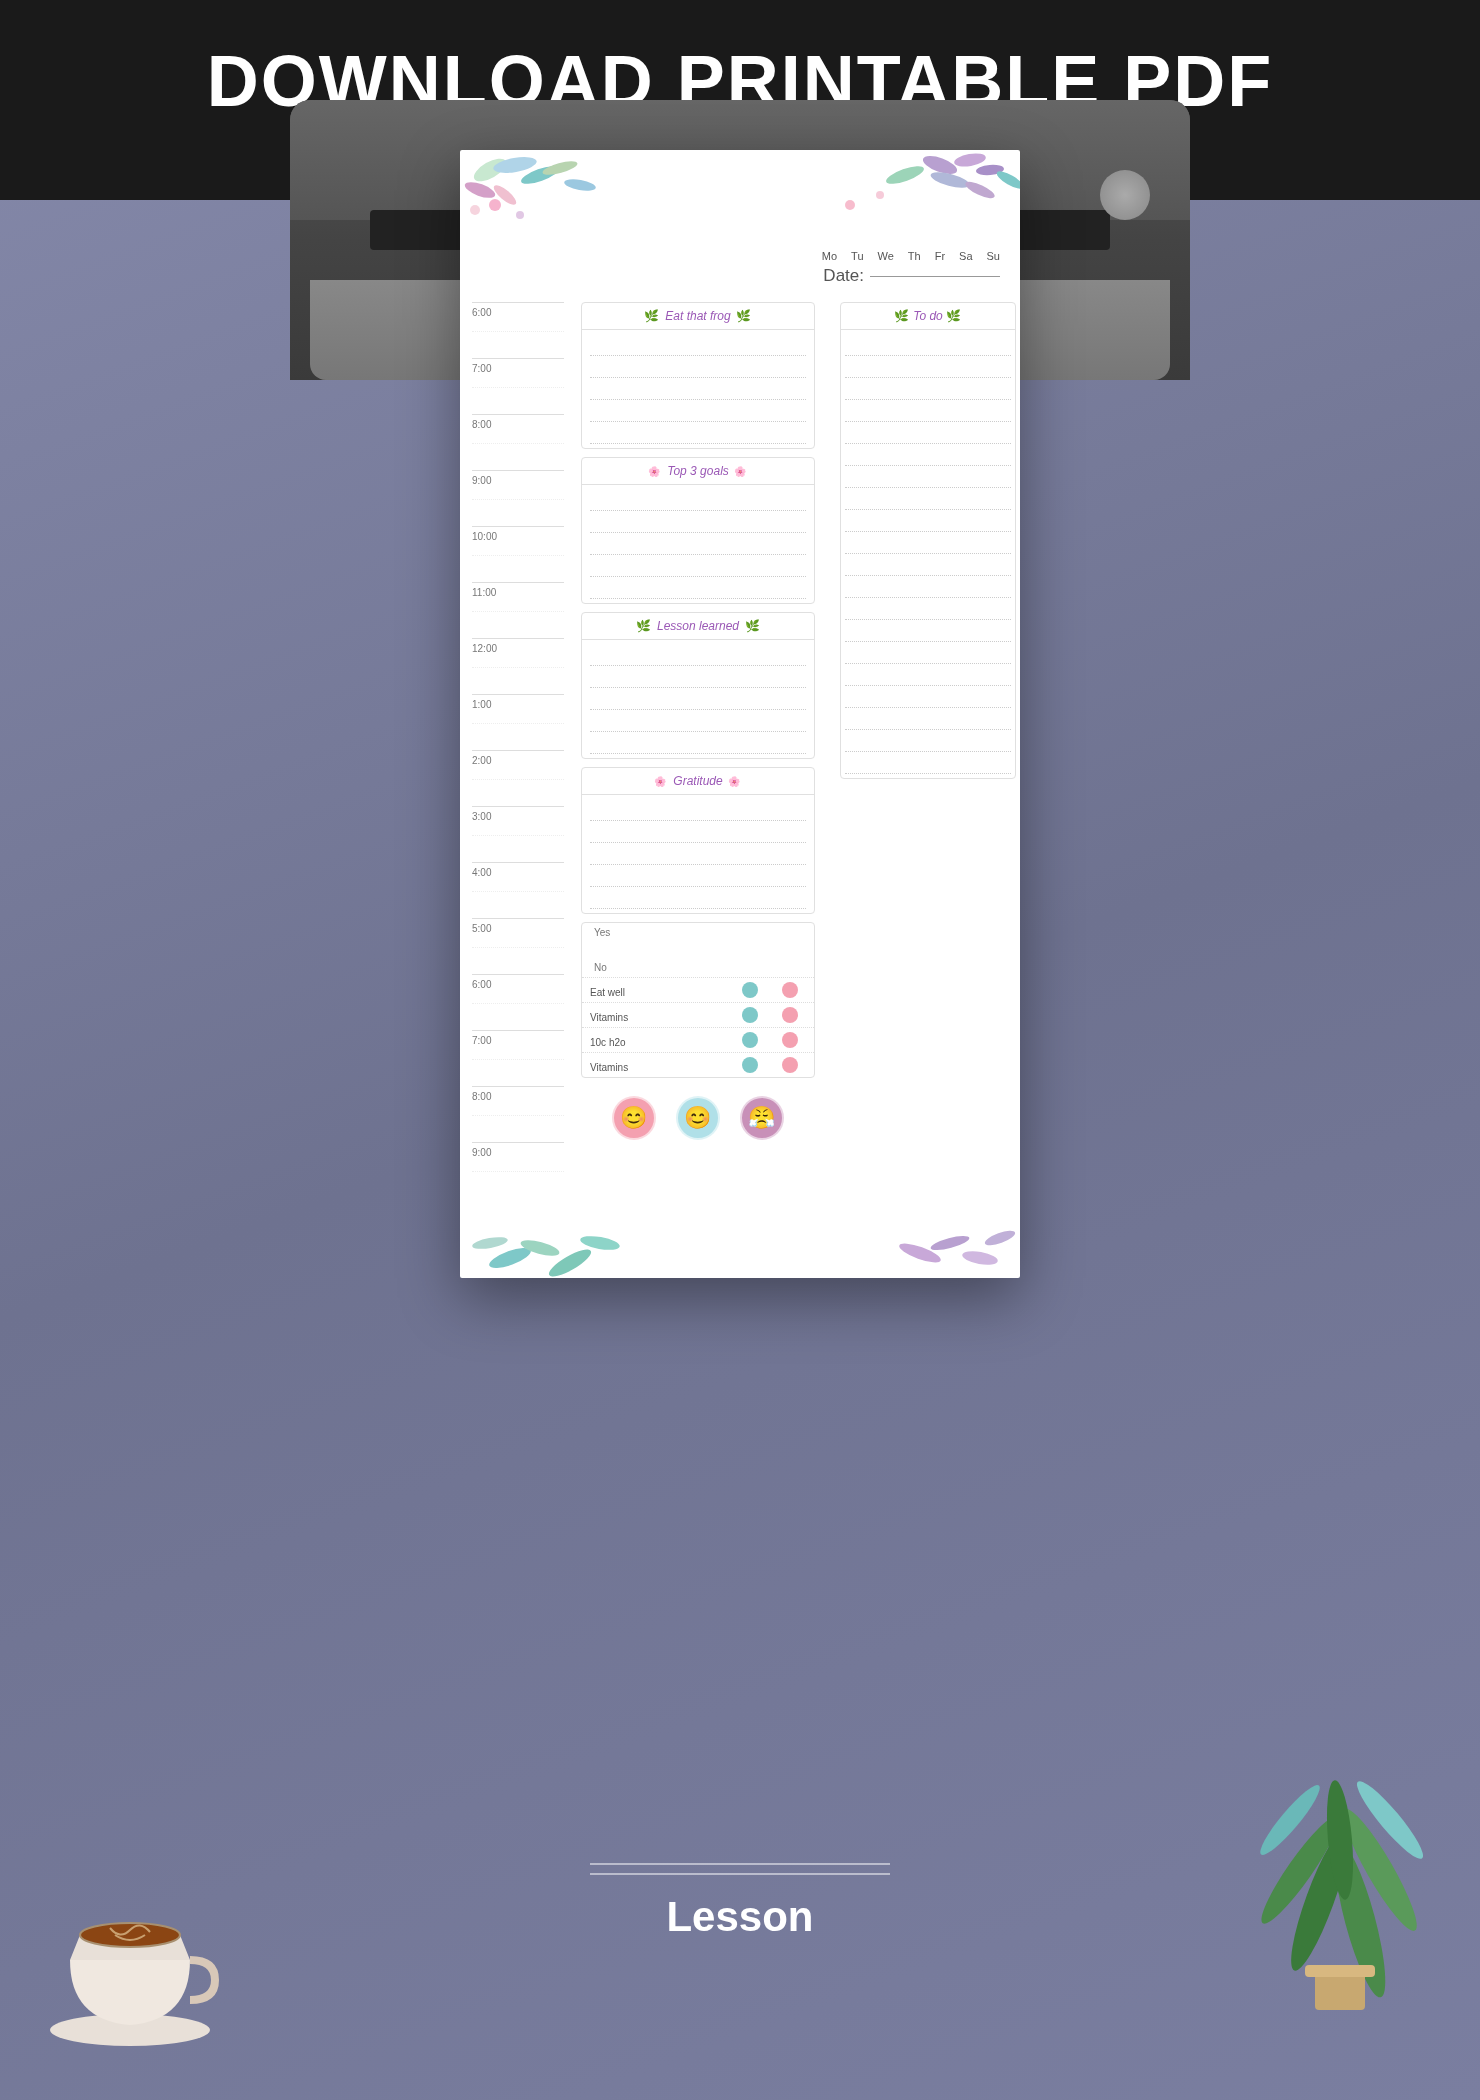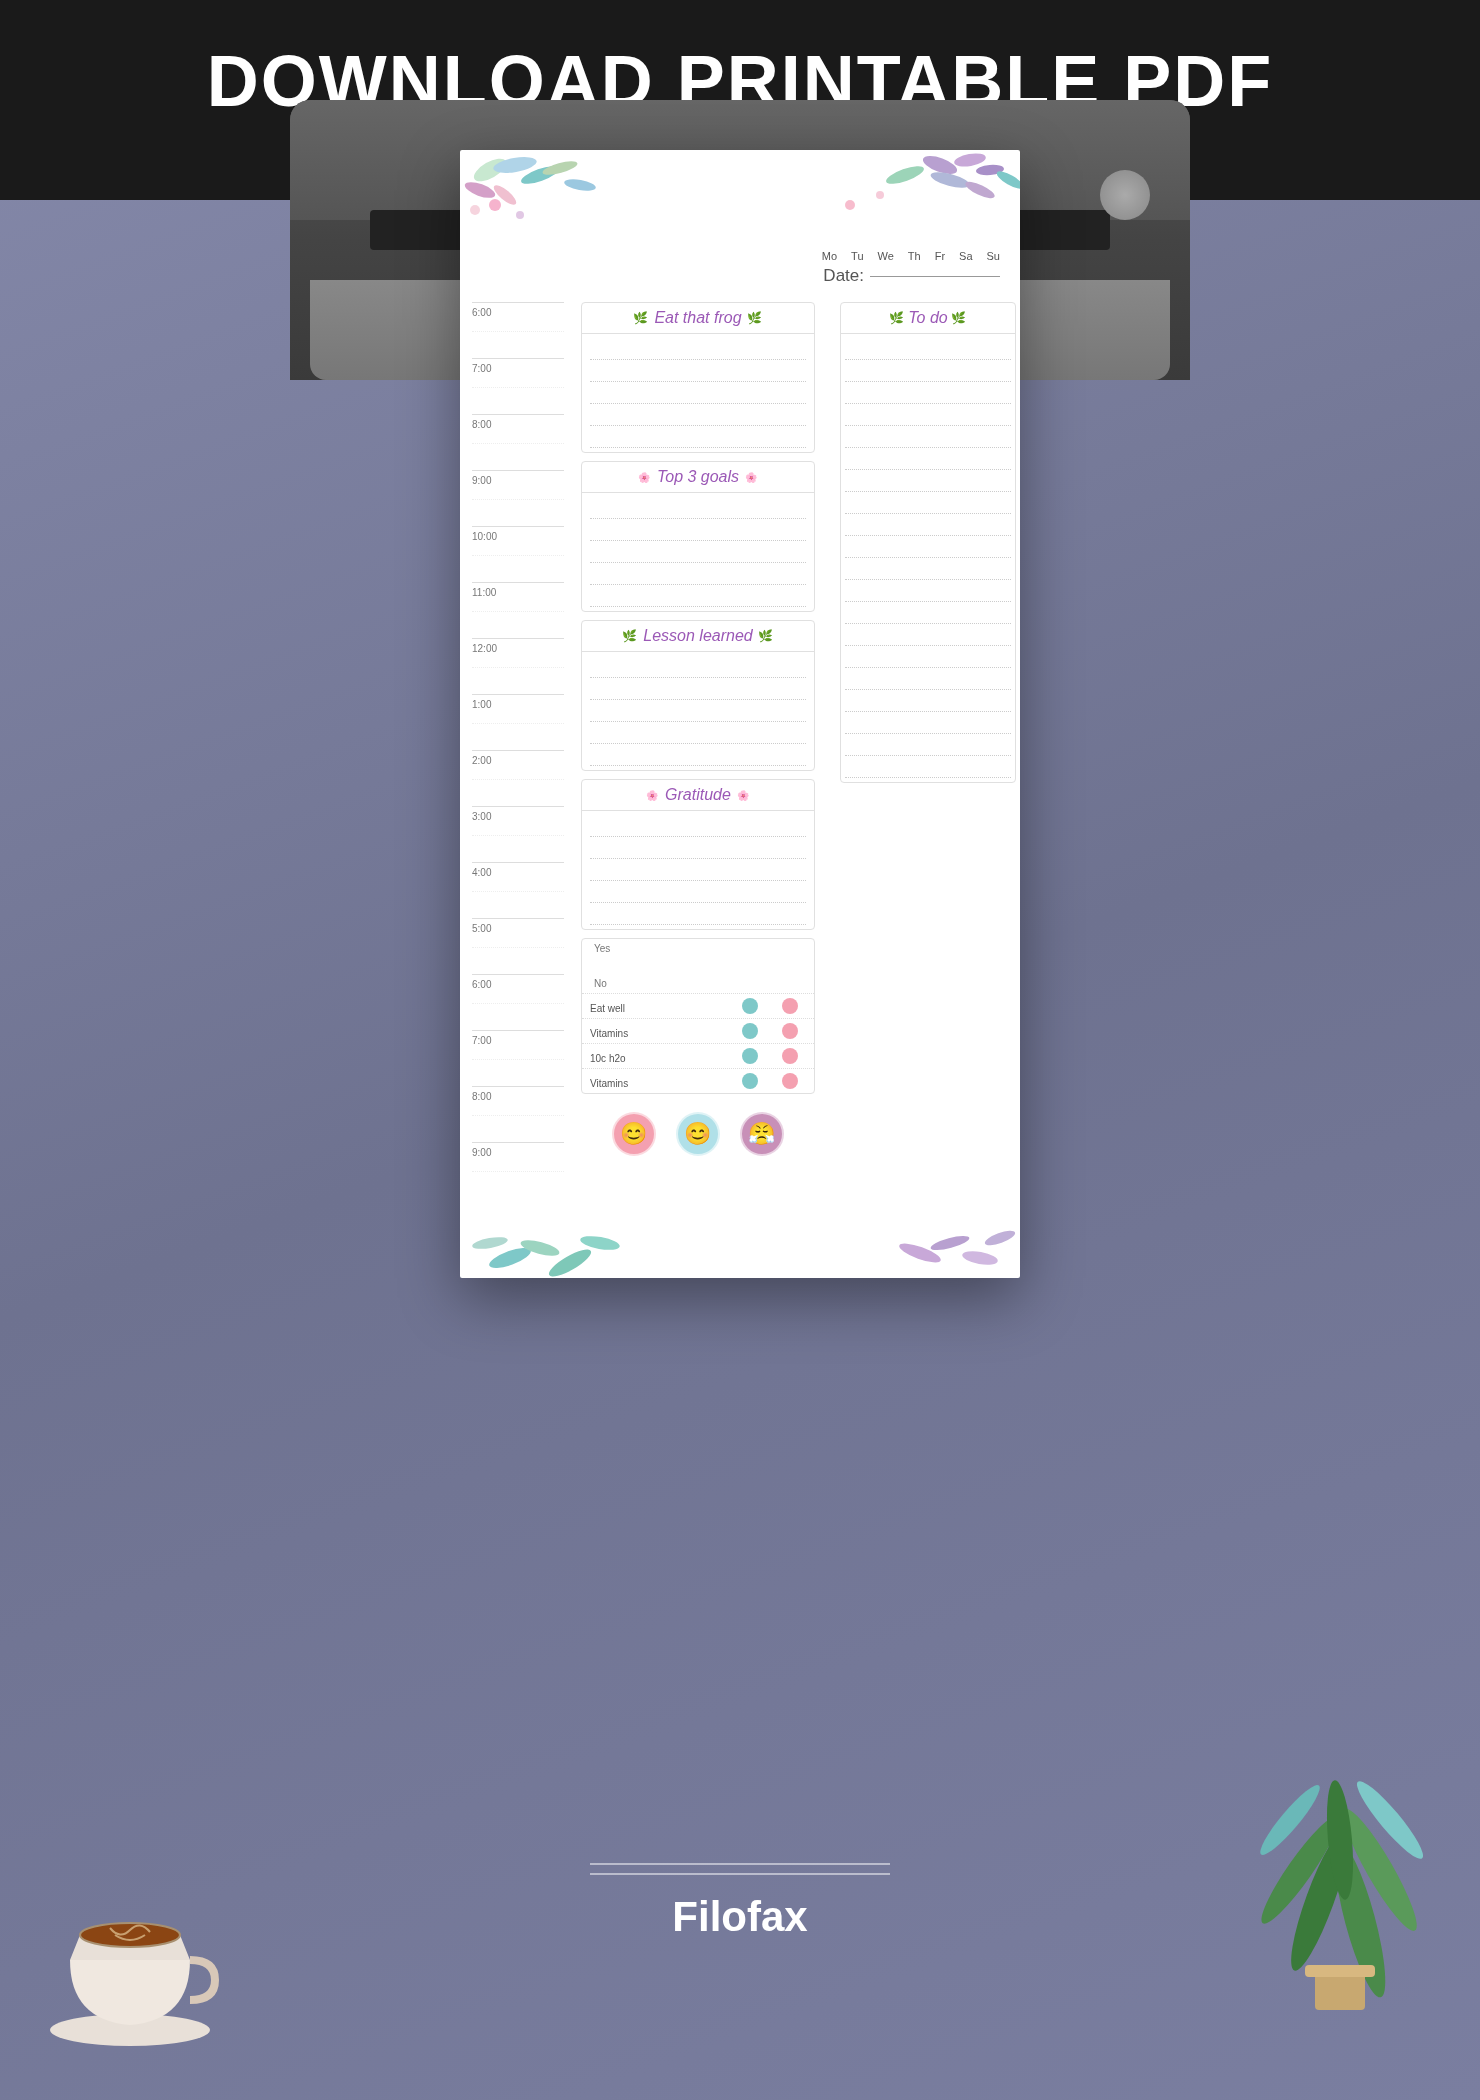--- a/index.html
+++ b/index.html
@@ -250,21 +250,21 @@
     .section-header {
       display: flex;
       align-items: center;
       justify-content: center;
       padding: 6px 8px;
       border-bottom: 1px solid #e0e0e0;
       gap: 6px;
     }
 
     .section-title {
-      font-size: 16px;
+      font-size: 12px;
       color: #9b59b6;
       font-style: italic;
       font-weight: normal;
     }
 
     .leaf-icon {
       color: #7ec8c8;
       font-size: 12px;
     }
 
@@ -722,21 +722,21 @@
       <ellipse cx="520" cy="60" rx="18" ry="6" fill="#d0b8e0" transform="rotate(10 520 60)"></ellipse>
       <ellipse cx="540" cy="40" rx="16" ry="5" fill="#c0b0d8" transform="rotate(-20 540 40)"></ellipse>
     </svg>
   </div>
 
 </div>
 
 <div class="bottom-section">
   <div class="size-divider"></div>
   <div class="size-divider"></div>
-  <div class="size-text">Filofax</div>
+  <div class="size-text">Lesson</div>
 </div>
 
 <div class="plant-right">
   <svg width="200" height="400" viewBox="0 0 200 400">
 
     <ellipse cx="120" cy="300" rx="15" ry="80" fill="#4a8a4a" transform="rotate(-15 120 300)"></ellipse>
     <ellipse cx="80" cy="280" rx="14" ry="75" fill="#3a7a3a" transform="rotate(20 80 280)"></ellipse>
     <ellipse cx="140" cy="250" rx="13" ry="70" fill="#5a9a5a" transform="rotate(-30 140 250)"></ellipse>
     <ellipse cx="60" cy="250" rx="12" ry="65" fill="#4a8a4a" transform="rotate(35 60 250)"></ellipse>
     <ellipse cx="100" cy="220" rx="12" ry="60" fill="#3a7a3a" transform="rotate(-5 100 220)"></ellipse>

